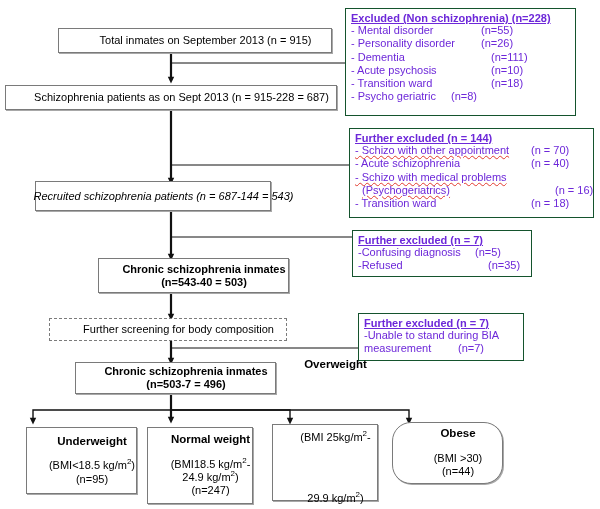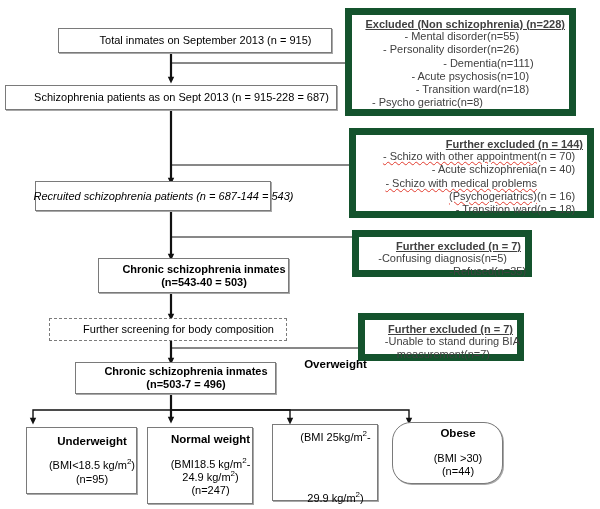--- a/index.html
+++ b/index.html
@@ -10,22 +10,22 @@
   .node{position:absolute;box-sizing:border-box;background:#fff;
         display:flex;flex-direction:column;align-items:center;justify-content:center;
         text-align:center;color:#000;line-height:1.18;padding-left:21px;}
   .solid{border:1px solid #7a7a7a;box-shadow:1px 1px 0 0 #a8a8a8;}
   .dashed{border:1px dashed #7b7b7b;}
 
   .lbl{font-size:11px;white-space:nowrap;}
   .bold{font-weight:bold;}
 
   
-  .listbox{position:absolute;box-sizing:border-box;background:#fff;border:7px solid #14532d;
-           padding:3px 4px 3px 5px;color:#404040;text-align:right;}
+  .listbox{position:absolute;box-sizing:border-box;background:#fff;border:1px solid #14532d;
+           padding:3px 4px 3px 5px;color:#6d28d9;}
   .listbox .hdr{font-weight:bold;font-size:11px;text-decoration:underline;white-space:nowrap;
                 margin-bottom:0px;}
   .listrow{display:flex;font-size:11px;white-space:nowrap;line-height:1.21;}
   .listrow .nm{flex:0 0 auto;}
   .listrow .ct{flex:0 0 auto;}
   .sq{text-decoration:underline;text-decoration-style:wavy;text-decoration-color:#e23b2e;
       text-decoration-thickness:1px;text-underline-offset:1px;}
 
   .outcome-title{font-weight:bold;font-size:11.5px;margin-bottom:11px;}
   .outcome-sub{font-size:11px;line-height:1.22;}
@@ -130,21 +130,21 @@
       <span class="ct">(n = 70)</span>
     </div>
     <div class="listrow">
       <span class="nm" style="width:176px">- Acute schizophrenia</span>
       <span class="ct">(n = 40)</span>
     </div>
     <div class="listrow">
       <span class="nm sq" style="width:176px">- Schizo with medical problems</span>
       <span class="ct"></span>
     </div>
-    <div class="listrow" style="padding-left:7px;">
+    <div class="listrow" style="padding-left:7px;gap:24px;">
       <span class="nm sq" style="width:169px">(Psychogeriatrics)</span>
       <span class="ct">(n = 16)</span>
     </div>
     <div class="listrow">
       <span class="nm" style="width:176px">- Transition ward</span>
       <span class="ct">(n = 18)</span>
     </div>
   </div>
 
   <div class="listbox" style="left:352px;top:230px;width:180px;height:47px;">

